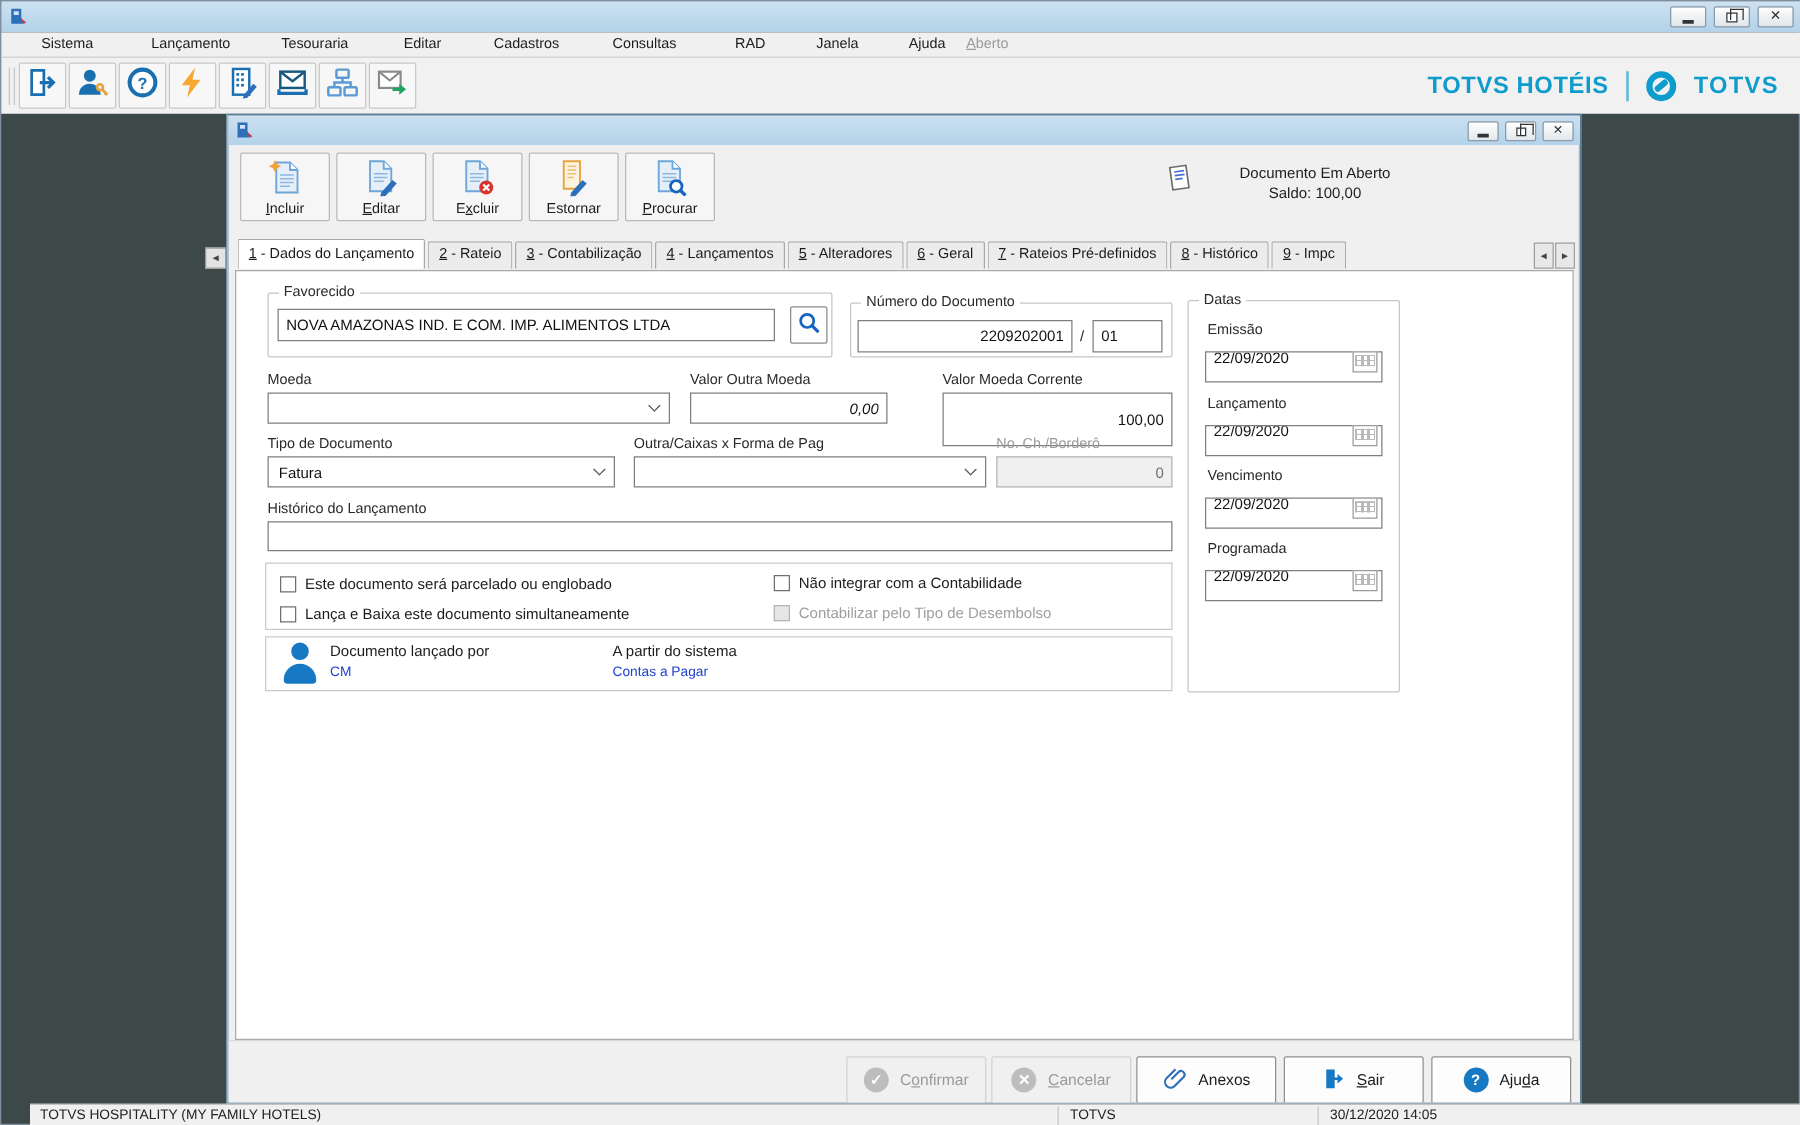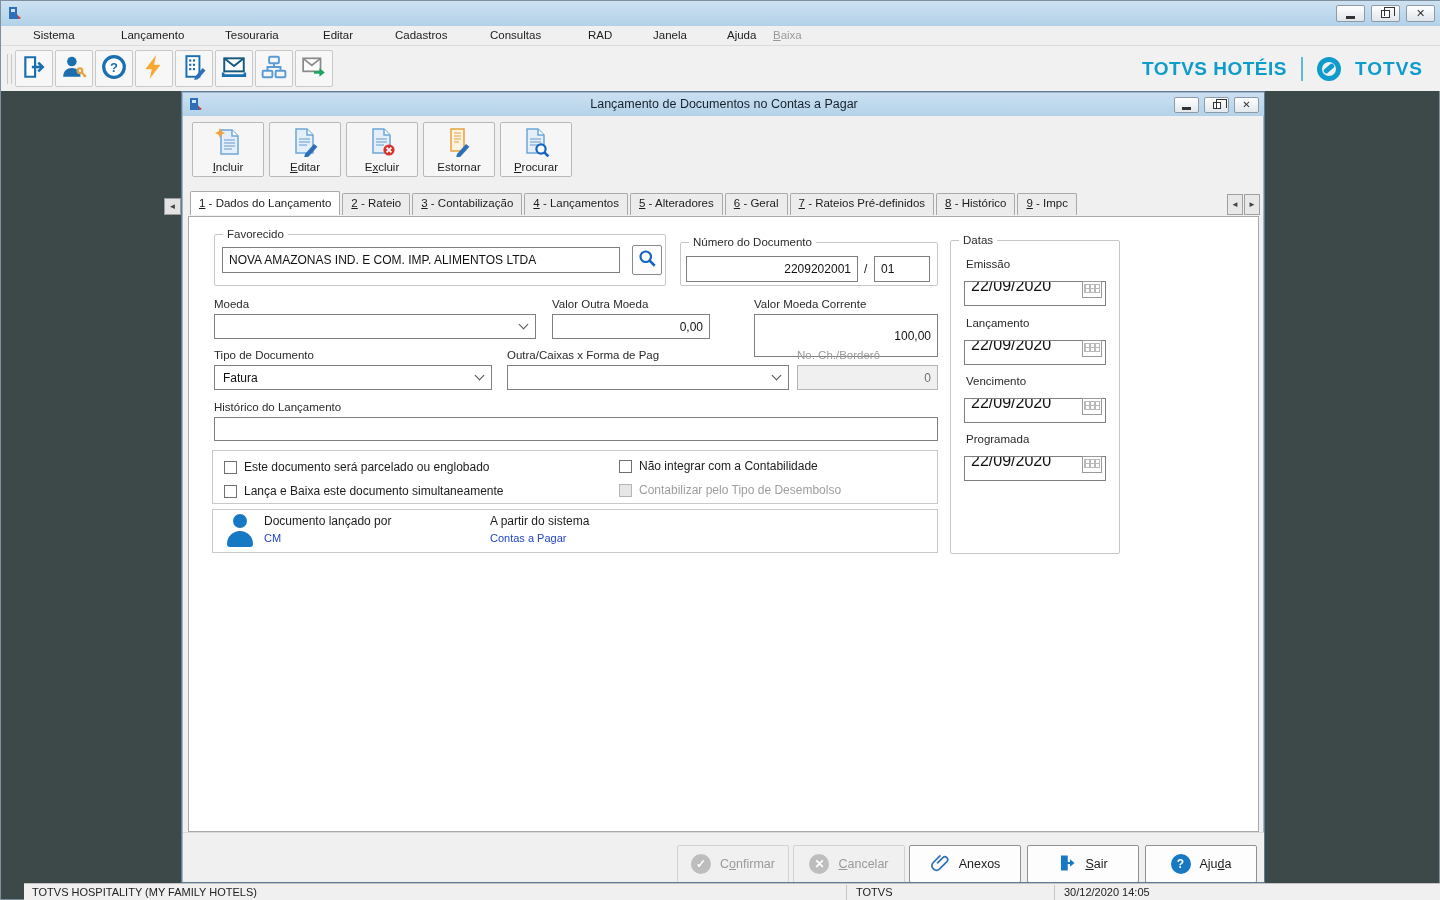--- a/index.html
+++ b/index.html
@@ -99,21 +99,21 @@
     align-items:center; justify-content:space-between; padding:0 8px; font-size:12px; color:#111; }
   .chev { width:7px; height:7px; border-right:1.6px solid #555; border-bottom:1.6px solid #555;
     transform:rotate(45deg); margin-top:-4px; }
   .slash { position:absolute; font-size:12px; color:#222; }
 
   .searchbtn { position:absolute; width:30px; height:30px; background:#fdfdfd;
     border:1px solid #8a8a8a; border-radius:2px; display:flex; align-items:center;
     justify-content:center; }
 
   .datein { position:absolute; }
-  .datein input { width:100%; height:25px; border:1px solid #7f7f7f; font-size:16px;
+  .datein input { width:100%; height:25px; border:1px solid #7f7f7f; font-size:12px;
     padding:0 26px 14px 6px; font-family:"Liberation Sans", sans-serif; color:#111; }
   .calbtn { position:absolute; right:4px; top:4px; width:20px; height:17px;
     border:1px solid #9a9a9a; background:#fff; padding:1px; }
   .calbtn .cal-top { height:4px; background:#3f86c6; }
   .calbtn .cal-grid { height:9px; margin-top:1px;
     background:repeating-linear-gradient(90deg,#b9b9b9 0 2px,transparent 2px 5px),
                repeating-linear-gradient(#b9b9b9 0 1px,transparent 1px 4px); }
 
   .groupbox { position:absolute; border:1px solid #c9c9c9; background:#fff; }
   .cb { position:absolute; display:flex; align-items:center; gap:7px; }
@@ -176,21 +176,21 @@
   <div class="menubar">
     <span class="menu-item" style="left:28px">Sistema</span>
     <span class="menu-item" style="left:116px">Lançamento</span>
     <span class="menu-item" style="left:220px">Tesouraria</span>
     <span class="menu-item" style="left:318px">Editar</span>
     <span class="menu-item" style="left:390px">Cadastros</span>
     <span class="menu-item" style="left:485px">Consultas</span>
     <span class="menu-item" style="left:583px">RAD</span>
     <span class="menu-item" style="left:648px">Janela</span>
     <span class="menu-item" style="left:722px">Ajuda</span>
-    <span class="menu-item plugin disabled" style="left:768px">Baixa</span>
+    <span class="menu-item plugin disabled" style="left:768px">Aberto</span>
   </div>
 
   <div class="appbar">
     <span class="grip"></span>
     <span class="tool-btn" style="left:14px">
       <span><svg width="26" height="26" viewBox="0 0 24 24">
             <path d="M4 3h9v18H4z" fill="#fff" stroke="#1a6fb0" stroke-width="2"></path>
             <path d="M10 12h10" stroke="#1a6fb0" stroke-width="2.4" fill="none"></path>
             <path d="M16 8l4 4-4 4" fill="none" stroke="#1a6fb0" stroke-width="2.4"></path>
           </svg></span>
@@ -265,21 +265,20 @@
 
   <div class="dialog">
     <div class="dlg-titlebar">
       <span class="dlg-ico">
         <svg width="16" height="16" viewBox="0 0 16 16">
             <path d="M2 2h8v7l2 5H2z" fill="#2d6fb8"></path>
             <rect x="4" y="4" width="4" height="3" fill="#cfe4f5"></rect>
             <path d="M9 9l5 4-2 1z" fill="#d9342b"></path>
           </svg>
       </span>
-      <span class="t-title">Lançamento de Documentos no Contas a Pagar</span>
       <span class="dlg-btns">
         <span class="dwbtn">
             <span class="g-min" style="margin-top:6px"></span>
           </span>
         <span class="dwbtn">
             <span class="g-max" style="width:8px;height:7px"></span>
           </span>
         <span class="dwbtn">
             <span class="g-close" style="font-size:10px">✕</span>
           </span>
@@ -336,20 +335,32 @@
           <path d="M16 2v6h6" fill="#fff" stroke="#6ea6d8" stroke-width="1.5"></path>
           <g stroke="#8fb8e0" stroke-width="1.3">
             <path d="M8 12h11M8 15h11M8 18h8"></path>
           </g>
           <circle cx="19" cy="22" r="4.6" fill="#fff" stroke="#1565c0" stroke-width="2.2"></circle>
           <path d="M22.4 25.4l4 4" stroke="#1565c0" stroke-width="2.6"></path>
         </svg>
       <span class="lbl"><span class="u">P</span><span>rocurar</span></span>
     </div>
 
+    <div class="doc-status">
+      <span><svg width="20" height="24" viewBox="0 0 20 24">
+            <path d="M3 3h13v18H3z" fill="#fff" stroke="#6b6b6b" stroke-width="1.3" transform="rotate(-8 10 12)"></path>
+            <g stroke="#4a6fd0" stroke-width="1.4">
+              <path d="M6 7h8M6 10h8M6 13h6" transform="rotate(-8 10 12)"></path>
+            </g>
+          </svg></span>
+      <span class="txt">
+        <div>Documento Em Aberto</div>
+        <div>Saldo: 100,00</div>
+      </span>
+    </div>
 
     <div class="tabstrip">
       <span class="tab active"><span class="u">1</span><span> - Dados do Lançamento</span></span>
       <span class="tab"><span class="u">2</span><span> - Rateio</span></span>
       <span class="tab"><span class="u">3</span><span> - Contabilização</span></span>
       <span class="tab"><span class="u">4</span><span> - Lançamentos</span></span>
       <span class="tab"><span class="u">5</span><span> - Alteradores</span></span>
       <span class="tab"><span class="u">6</span><span> - Geral</span></span>
       <span class="tab"><span class="u">7</span><span> - Rateios Pré-definidos</span></span>
       <span class="tab"><span class="u">8</span><span> - Histórico</span></span>
@@ -401,21 +412,21 @@
       <input readonly="" value="22/09/2020" style="">
       <span class="calbtn"><span class="cal-top"></span><span class="cal-grid" style="display:block"></span></span>
     </div>
 
     <span class="flabel" style="left:32px;top:206px">Moeda</span>
     <div class="combo" style="left:32px;top:222px;width:322px;height:25px">
       <span></span>
       <span class="chev"></span>
     </div>
     <span class="flabel" style="left:370px;top:206px">Valor Outra Moeda</span>
-    <input class="tinput right" style="left: 370px; top: 222px; width: 158px; height: 25px;" readonly="" value="0,00">
+    <input class="tinput right" style="left: 370px; top: 222px; width: 158px; height: 25px; font-style: italic;" readonly="" value="0,00">
     <span class="flabel" style="left:572px;top:206px">Valor Moeda Corrente</span>
     <input class="tinput right" style="left: 572px; top: 222px; width: 184px; height: 43px;" readonly="" value="100,00">
 
     <span class="flabel" style="left:32px;top:257px">Tipo de Documento</span>
     <div class="combo" style="left:32px;top:273px;width:278px;height:25px">
       <span>Fatura</span>
       <span class="chev"></span>
     </div>
     <span class="flabel" style="left:325px;top:257px">Outra/Caixas x Forma de Pag</span>
     <div class="combo" style="left:325px;top:273px;width:282px;height:25px">

